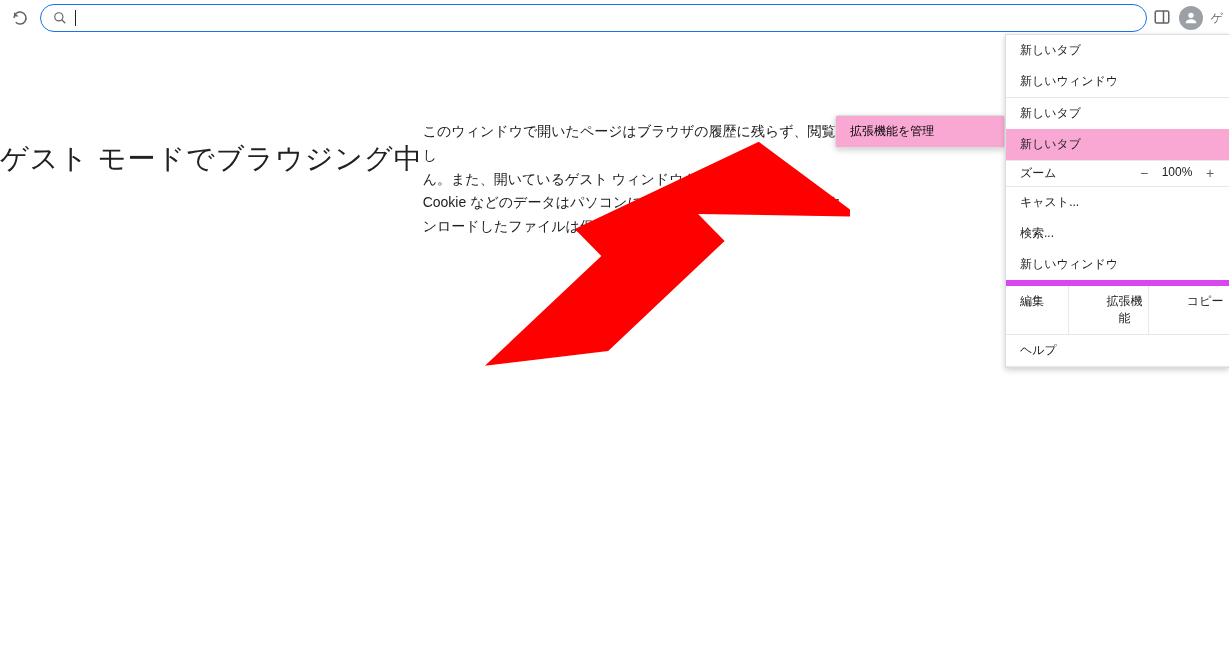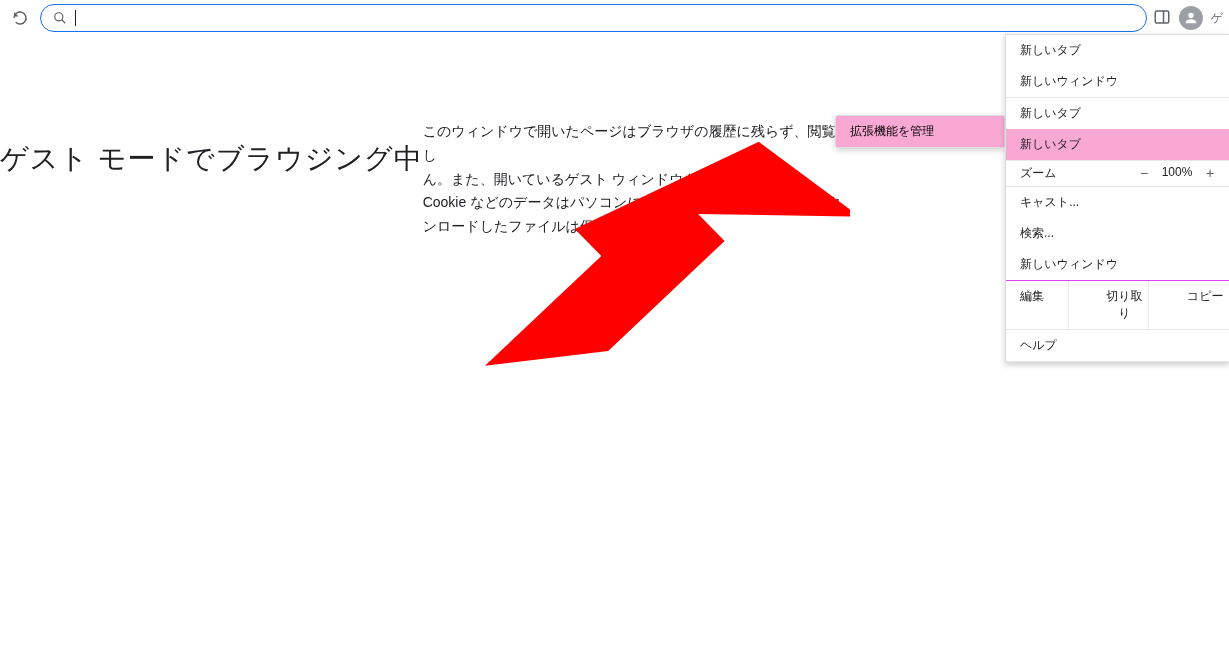--- a/index.html
+++ b/index.html
@@ -103,21 +103,21 @@
     display: flex; 
     padding: 4px 8px 4px 14px;
   }
   .zoom-row .label { flex: 1; }
   .zoom-btn {
     width: 22px; text-align: center; cursor: pointer; color: #5f6368;
     font-size: 14px;
   }
   .zoom-val { width: 44px; text-align: center; }
   .edit-row {
-    display: flex; border-top: 1px solid #d946ef; border-bottom: 1px solid #e8e8e8; gap: 32px;
+    display: flex; border-top: 6px solid #d946ef; border-bottom: 1px solid #e8e8e8; gap: 32px;
   }
   .edit-cell {
     flex: 1; text-align: center; padding: 7px 4px; cursor: pointer;
     border-right: 1px solid #e8e8e8;
   }
   .edit-cell:last-child { border-right: none; }
   .edit-cell.label { cursor: default; text-align: left; padding-left: 14px; flex: 1.1; }
 
   
   .submenu {
@@ -210,18 +210,18 @@
     <span class="zoom-btn">−</span>
     <span class="zoom-val">100%</span>
     <span class="zoom-btn">+</span>
   </div>
   <div class="menu-sep"></div>
   <div class="menu-item">キャスト...</div>
   <div class="menu-item">検索...</div>
   <div class="menu-item">新しいウィンドウ</div>
   <div class="edit-row">
     <div class="edit-cell label">編集</div>
-    <div class="edit-cell">切り取り</div>
+    <div class="edit-cell">拡張機能</div>
     <div class="edit-cell">コピー</div>
   </div>
   <div class="menu-item">ヘルプ</div>
   <div class="menu-sep"></div>
 </div>
 
 </body></html>

